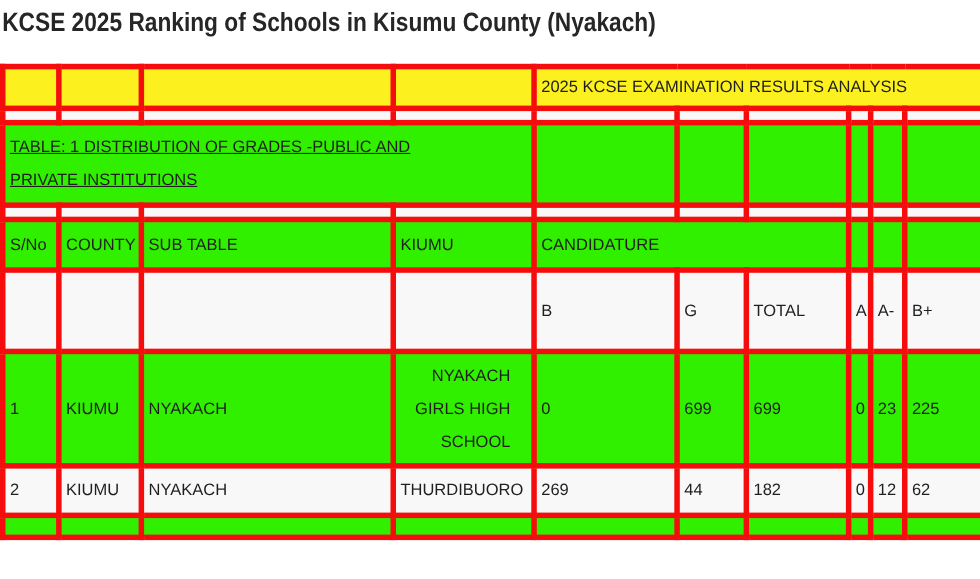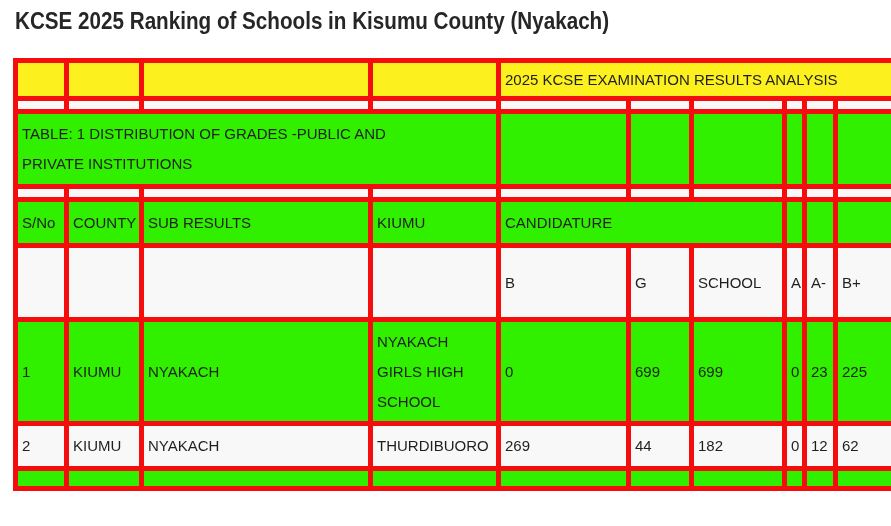--- a/index.html
+++ b/index.html
@@ -12,21 +12,21 @@
   * { box-sizing: border-box; }
   html, body { margin: 0; padding: 0; }
   body {
     width: 891px;
     height: 526px;
     overflow: hidden;
     background: #ffffff;
     font-family: "Liberation Sans", "DejaVu Sans", sans-serif;
     color: var(--text);
   }
-  .page { padding-left: 13px; }
+  .page { }
   h1.page-title {
     margin: 6px 0 0 2px;
     font-size: 24px;
     line-height: 30px;
     font-weight: bold;
     color: #262626;
     white-space: nowrap;
     transform: scaleX(0.86);
     transform-origin: left center;
     letter-spacing: 0px;
@@ -52,22 +52,22 @@
   .nowrap { white-space: nowrap; }
   tr.r-yellow  { height: 38px; }
   tr.r-sp      { height: 13px; }
   tr.r-sp td   { font-size: 0; line-height: 0; padding: 0; }
   tr.r-caption { height: 75px; }
   tr.r-heads   { height: 46px; }
   tr.r-sub     { height: 74px; }
   tr.r-d1      { height: 104px; }
   tr.r-d2      { height: 45px; }
   tr.r-d3      { height: 20px; }
-  .caption-inner { max-width: 400px; }
-  .school-inner  { max-width: 100px; }
+  .caption-inner { max-width: 400px; text-decoration: underline; }
+  .school-inner  { max-width: 100px; text-align: right; }
 </style>
 </head>
 <body>
 
 <div class="page">
   <h1 class="page-title">KCSE 2025 Ranking of Schools in Kisumu County (Nyakach)</h1>
 
   <table class="results">
     <colgroup>
       <col style="width:51px">
@@ -125,36 +125,36 @@
           <td class="w"></td>
           <td class="w"></td>
           <td class="w"></td>
           <td class="w"></td>
           <td class="w"></td>
     </tr>
 
     <tr class="r-heads">
       <td class="g nowrap">S/No</td>
       <td class="g nowrap">COUNTY</td>
-      <td class="g nowrap">SUB RESULTS</td>
+      <td class="g nowrap">SUB TABLE</td>
       <td class="g nowrap">KIUMU</td>
       <td class="g nowrap" colspan="3">CANDIDATURE</td>
       <td class="g"></td>
       <td class="g"></td>
       <td class="g"></td>
     </tr>
 
     <tr class="r-sub">
       <td class="w"></td>
       <td class="w"></td>
       <td class="w"></td>
       <td class="w"></td>
       <td class="w nowrap">B</td>
       <td class="w nowrap">G</td>
-      <td class="w nowrap">SCHOOL</td>
+      <td class="w nowrap">TOTAL</td>
       <td class="w nowrap">A</td>
       <td class="w nowrap">A-</td>
       <td class="w nowrap">B+</td>
     </tr>
 
     <tr class="r-d1">
       <td class="g nowrap">1</td>
       <td class="g nowrap">KIUMU</td>
       <td class="g nowrap">NYAKACH</td>
       <td class="g">

